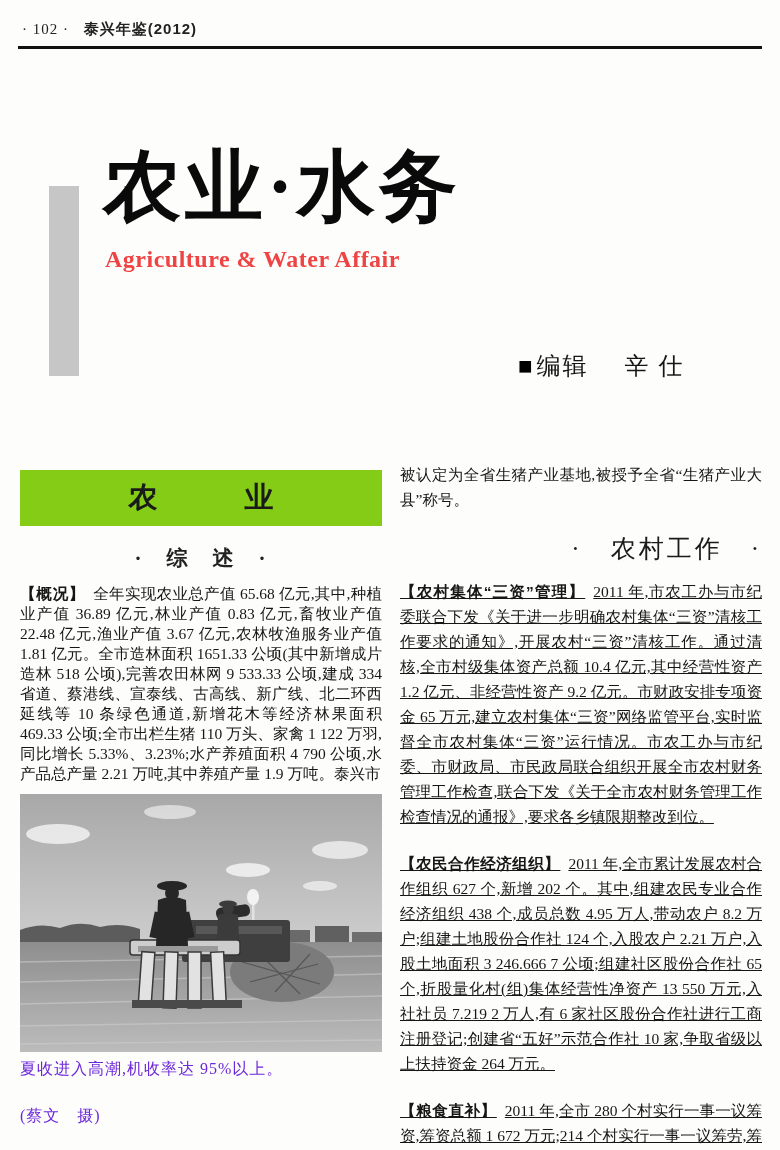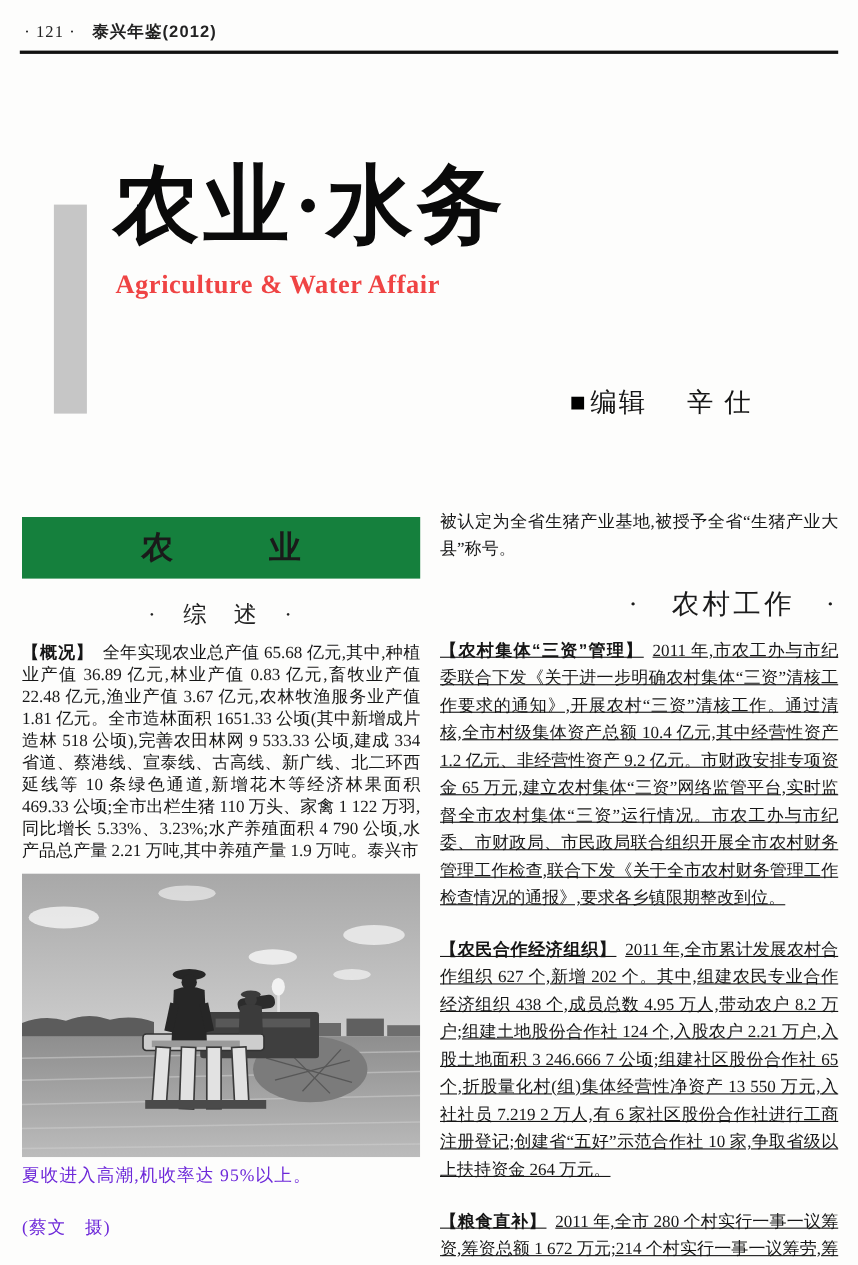--- a/index.html
+++ b/index.html
@@ -44,30 +44,30 @@
   .col.left{left:20px;}
   .col.right{left:400px; width:362px;}
   .body{
     margin:0; font-size:15.5px; line-height:20px; text-align:justify;
     color:#161616;
   }
   .col.right .body{line-height:25px;}
   .body b{font-family:"Liberation Sans","DejaVu Sans",sans-serif; font-weight:700; margin-right:8px; letter-spacing:0.5px;}
   
   .section-banner{
-    height:56px; margin-top:8px; background:#15803d;
+    height:56px; margin-top:8px; background:#84cc16;
     display:flex; align-items:center; justify-content:center;
   }
   .section-banner span{
     font-family:"Liberation Sans","DejaVu Sans",sans-serif;
     font-size:29px; font-weight:700; color:#1a1a1a; white-space:pre;
   }
   .subsection-heading{
     margin:18px 0 12px 0; text-align:center; font-size:21px; letter-spacing:2px;
-    color:#222; white-space:pre;
+    color:#222; white-space:pre;font-weight:bold;
   }
   .photo{
     margin-top:10px; width:362px; height:258px; line-height:0;
   }
   .photo-caption{
     margin-top:7px; display:flex; justify-content:space-between; gap:26px;
     font-size:16px; color:#6d28d9; letter-spacing:1px;flex-direction:column;
   }
   
   .rural-heading{
@@ -75,21 +75,21 @@
     color:#1b1b1b; white-space:pre;
   }
   .para{margin-bottom:22px;text-decoration:underline;}
 </style>
 </head>
 <body>
 
 <div class="page">
 
   <div class="page-header">
-    <span class="pnum">· 121 ·</span>
+    <span class="pnum">· 102 ·</span>
     <span class="btitle">泰兴年鉴(2012)</span>
   </div>
   <div class="header-rule"></div>
 
   <div class="decor-bar"></div>
   <h1 class="chapter-title">农业·水务</h1>
   <div class="chapter-subtitle">Agriculture &amp; Water Affair</div>
   <div class="editor-line">
     <span class="marker">■</span><span>编辑</span><span class="ename">辛仕</span>
   </div>

